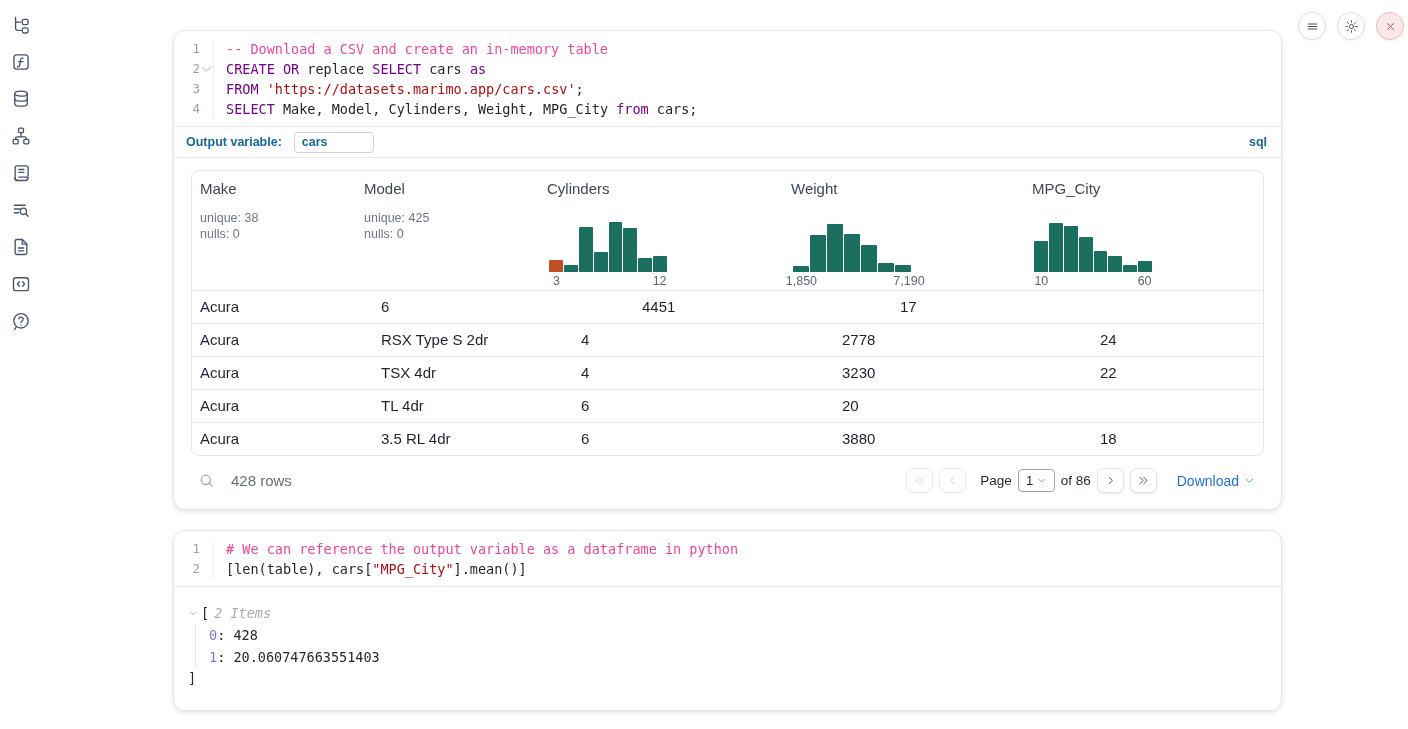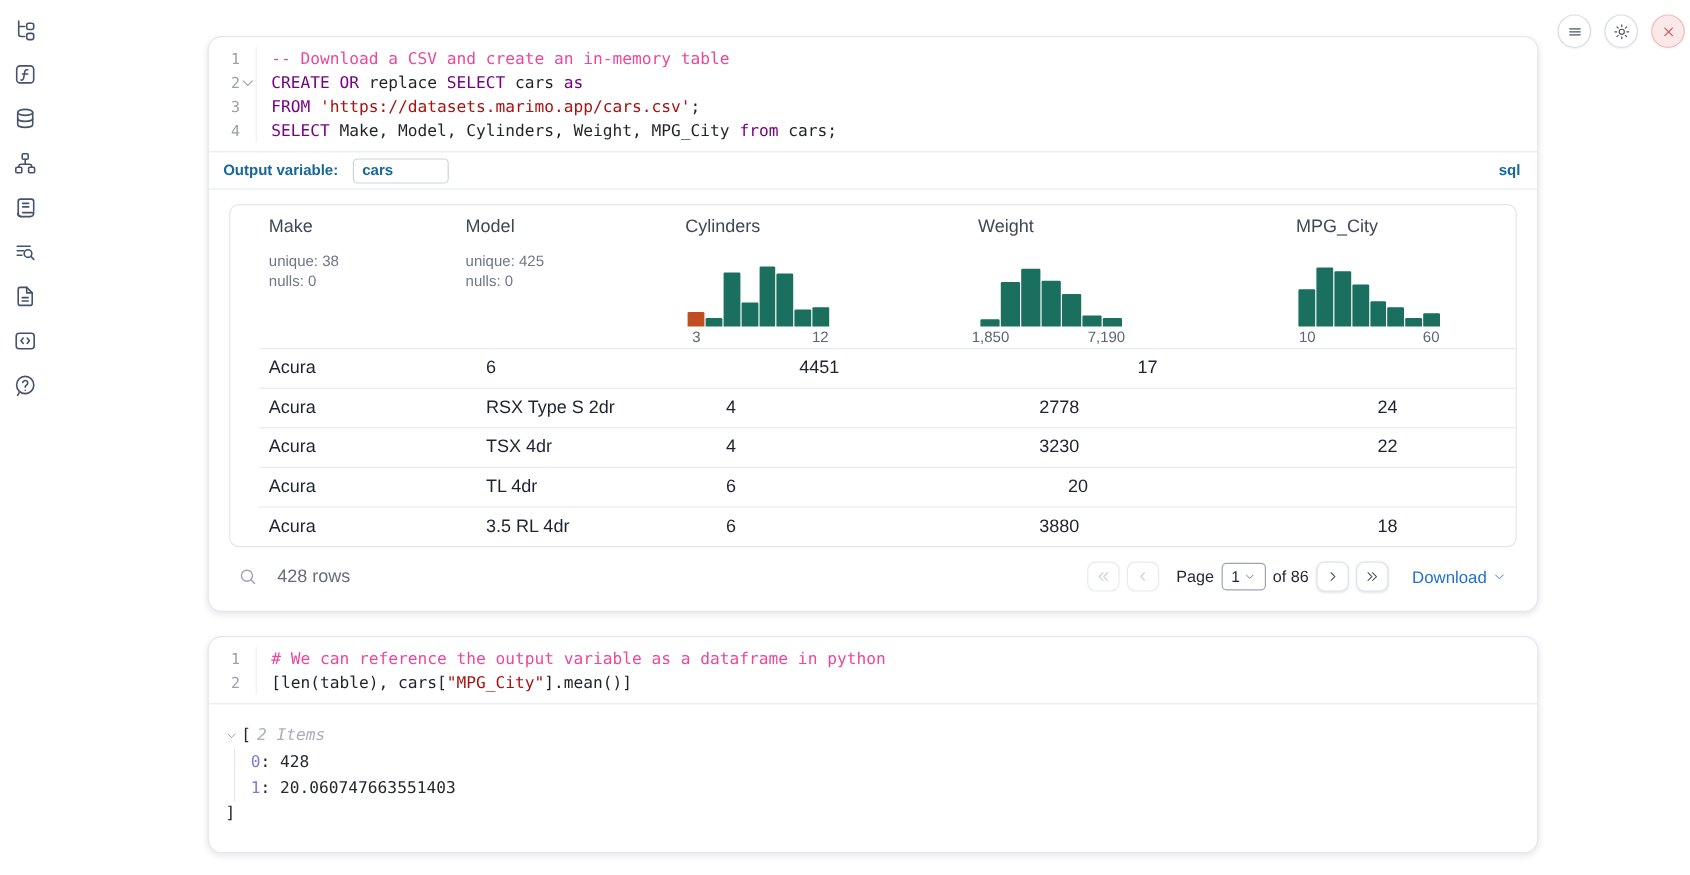--- a/index.html
+++ b/index.html
@@ -47,26 +47,26 @@
   .outvar-row { display:flex; align-items:center; height:32px; padding:0 14px 0 12px;
     border-top:1px solid #e7ebf0; border-bottom:1px solid #e7ebf0; }
   .outvar-label { font-size:12.5px; font-weight:bold; color:#15689a; }
   .outvar-input { margin-left:12px; width:80px; height:21px; border:1px solid #ccd4de;
     border-radius:4px; padding:0 7px; font-size:12.5px; font-weight:bold; color:#15689a;
     font-family:"Liberation Sans", sans-serif; outline:none; }
   .lang-badge { margin-left:auto; font-size:12.5px; font-weight:bold; color:#15689a; }
 
   
   .table-wrap { padding:12px 17px 6px 17px; }
-  .dtable { border:1px solid #e2e7ed; border-radius:8px; overflow:hidden;padding-left:24px; }
+  .dtable { border:1px solid #e2e7ed; border-radius:8px; overflow:hidden; }
   .thead { display:flex; height:119px; }
   .th { display:flex; flex-direction:column; padding:9px 4px 0 8px; }
   .col-0 { width:164px; flex:none; } .col-1 { width:183px; flex:none; }
   .col-2 { width:244px; flex:none; } .col-3 { width:241px; flex:none; }
-  .col-4 { flex:1;margin-left:24px; }
+  .col-4 { flex:1; }
   .th-title { font-size:15px; color:#3e4857; }
   .th-stats { margin-top:13px; font-size:12.5px; color:#6e7787; line-height:16px; }
   .hist { margin-top:auto; width:118px; margin-left:2px; }
   .bars { display:flex; align-items:flex-end; gap:1px; height:52px; }
   .bar { flex:1; border-radius:1px 1px 0 0; }
   .hist-labels { position:relative; height:18px; font-size:12.5px; color:#5d6675; }
   .hist-min { position:absolute; transform:translateX(-50%); top:2px; }
   .hist-max { position:absolute; transform:translateX(50%); top:2px; }
   .trow { display:flex; height:33px; border-top:1px solid #e7eaf0;gap:17px; }
   .td { font-size:15px; color:#1d2430; line-height:32px; padding-left:8px;
@@ -296,21 +296,21 @@
                 <div class="bar" style="height: 6px; background: rgb(26, 111, 95);"></div>
                 <div class="bar" style="height: 37px; background: rgb(26, 111, 95);"></div>
                 <div class="bar" style="height: 48px; background: rgb(26, 111, 95);"></div>
                 <div class="bar" style="height: 38px; background: rgb(26, 111, 95);"></div>
                 <div class="bar" style="height: 27px; background: rgb(26, 111, 95);"></div>
                 <div class="bar" style="height: 9px; background: rgb(26, 111, 95);"></div>
                 <div class="bar" style="height: 7px; background: rgb(26, 111, 95);"></div>
               </div>
               <div class="hist-labels">
                 <span class="hist-min" style="left: 8.42857px;">1,850</span>
-                <span class="hist-max" style="right: 13px;">7,190</span>
+                <span class="hist-max" style="right: 2px;">7,190</span>
               </div>
             </div>
           </div>
           <div class="th col-4">
             <div class="th-title">MPG_City</div>
             <div class="hist">
               <div class="bars">
                 <div class="bar" style="height: 31px; background: rgb(26, 111, 95);"></div>
                 <div class="bar" style="height: 49px; background: rgb(26, 111, 95);"></div>
                 <div class="bar" style="height: 46px; background: rgb(26, 111, 95);"></div>

